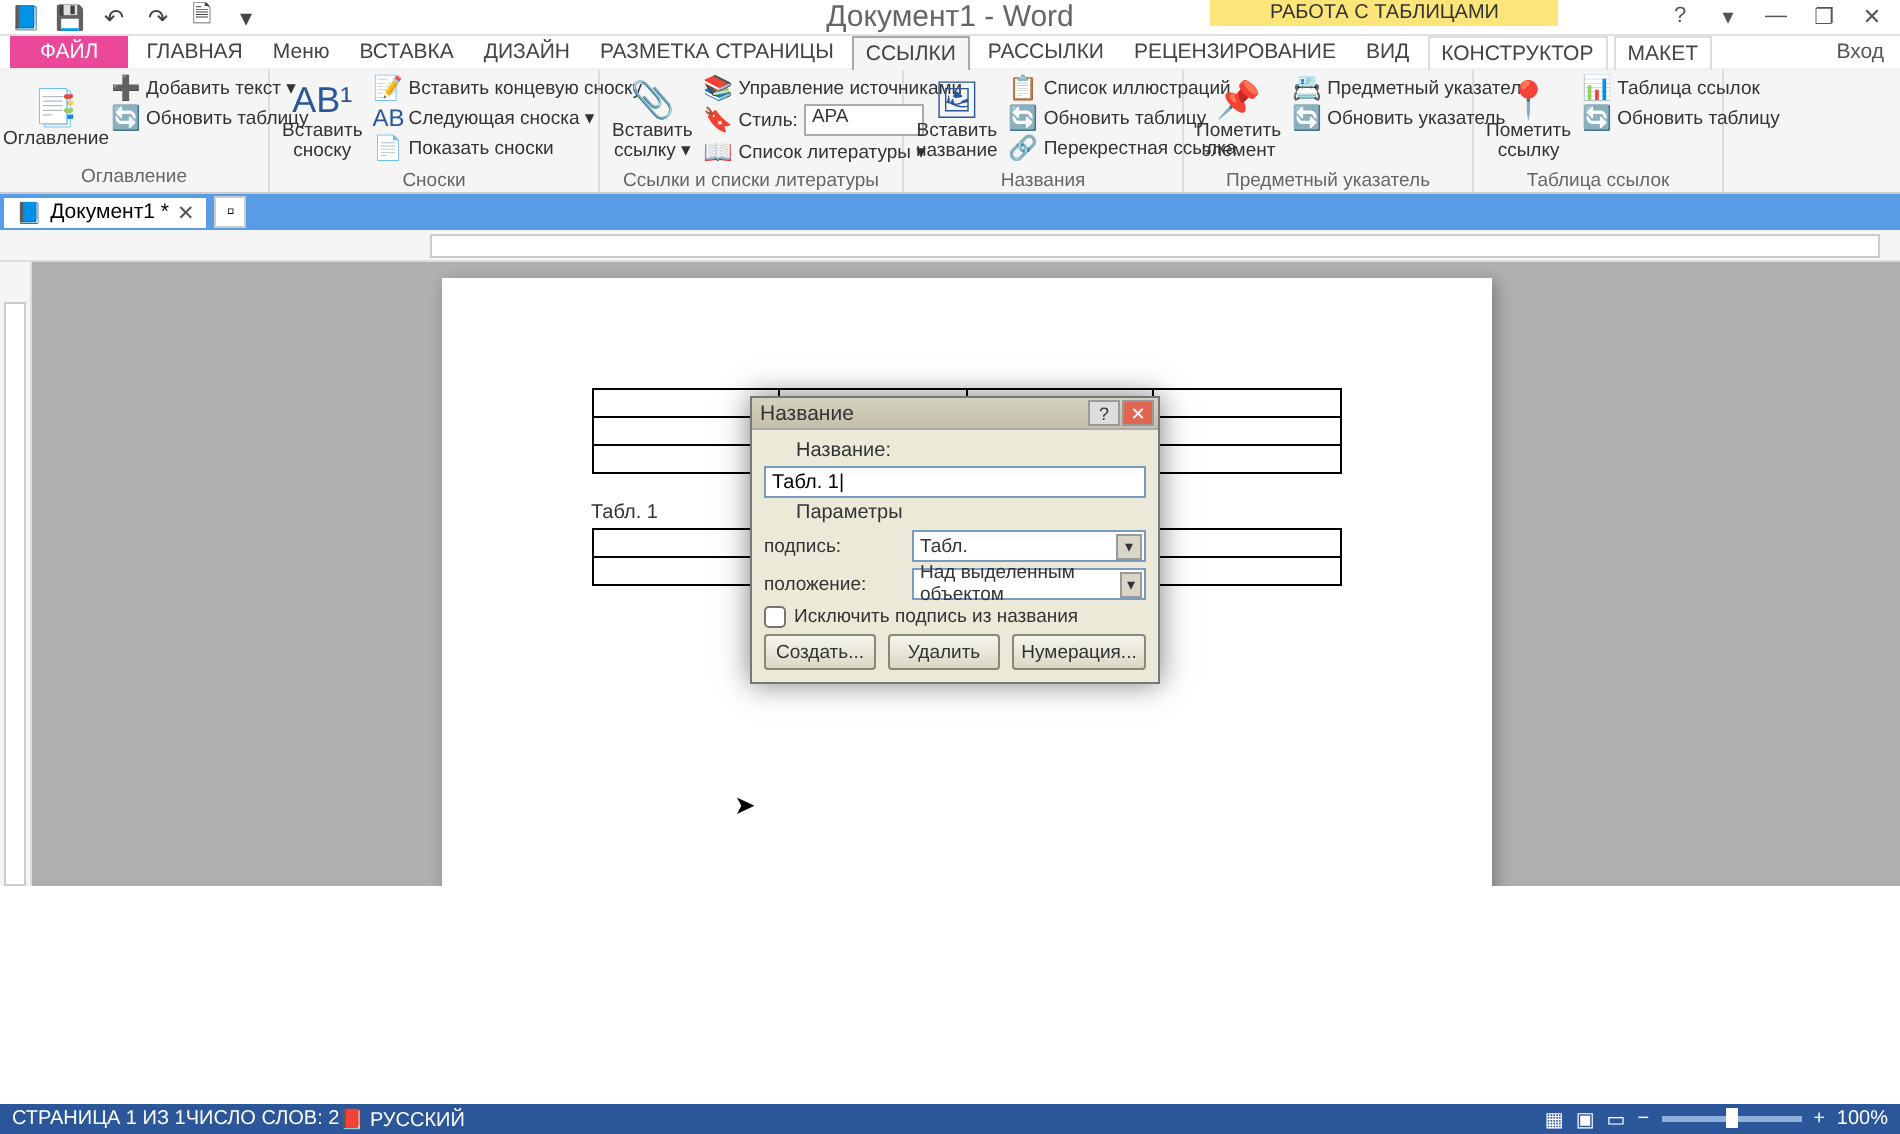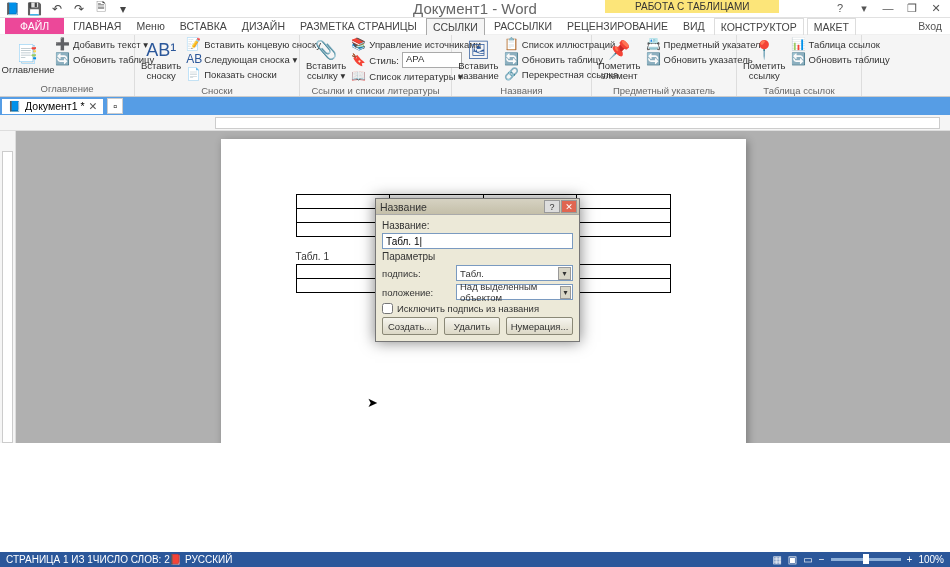--- a/index.html
+++ b/index.html
@@ -48,21 +48,21 @@
 .status-right { margin-left: auto; display: flex; gap: 6px; align-items: center; }
 .zoom-slider { width: 70px; height: 3px; background: #8fb0d8; position: relative; }
 .zoom-thumb { width: 6px; height: 10px; background: #fff; position: absolute; left: 32px; top: -4px; }
 
 .dialog { position: absolute; left: 375px; top: 198px; width: 205px; background: #ece9d8; border: 1px solid #777; box-shadow: 0 0 14px rgba(0,0,0,0.5); z-index: 100; }
 .dialog-title { height: 16px; background: linear-gradient(#d6d2c2,#c4bfa9); display: flex; align-items: center; padding: 0 4px; font-size: 10.5px; color: #333; border-bottom: 1px solid #aaa; position: relative; }
 .dialog-tbtns { position: absolute; right: 2px; top: 1px; display: flex; }
 .dialog-tbtn { width: 16px; height: 13px; background: #ddd; border: 1px solid #999; margin-left: 1px; display: flex; align-items: center; justify-content: center; font-size: 9px; cursor: pointer; }
 .dialog-tbtn.close { background: #e06651; color: #fff; }
 .dialog-body { padding: 3px 6px 6px 6px; font-size: 10px; color: #333; }
-.dlg-section-lbl { font-size: 10px; margin: 2px 0; color: #333; }
+.dlg-section-lbl { font-size: 10px; margin: 2px 16px; color: #333; }
 .dlg-input { width: 100%; height: 16px; border: 1px solid #7a9ac0; background: #fff; padding: 0 3px; font-size: 10px; }
 .dlg-row { display: flex; align-items: center; gap: 20px; margin: 3px 0; }
 .dlg-row label { width: 54px; font-size: 9.5px; }
 .dlg-combo { flex: 1; height: 16px; border: 1px solid #7a9ac0; background: #fff; display: flex; align-items: center; justify-content: space-between; padding: 0 1px 0 3px; font-size: 9.5px; }
 .dlg-combo-arrow { width: 13px; height: 13px; background: #d9d6c7; border: 1px solid #999; display: flex; align-items: center; justify-content: center; font-size: 8px; }
 .dlg-check { display: flex; align-items: center; gap: 4px; font-size: 9.5px; margin: 3px 0; }
 .dlg-check input { width: 11px; height: 11px; }
 .dlg-btnrow { display: flex; gap: 6px; justify-content: flex-start; margin-top: 2px; }
 .dlg-btn { height: 18px; padding: 0 8px; background: linear-gradient(#f6f5ee,#dcd8c6); border: 1px solid #8a8876; border-radius: 2px; font-size: 9.5px; color: #333; cursor: pointer; min-width: 56px; display: flex; align-items: center; justify-content: center; }
 .dlg-btnrow.bottom { justify-content: flex-end; margin-top: 8px; }

